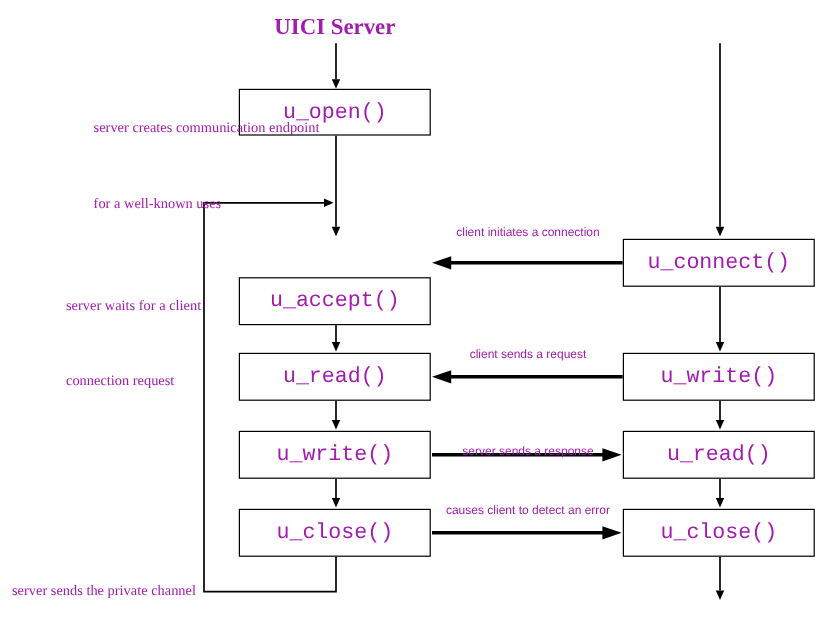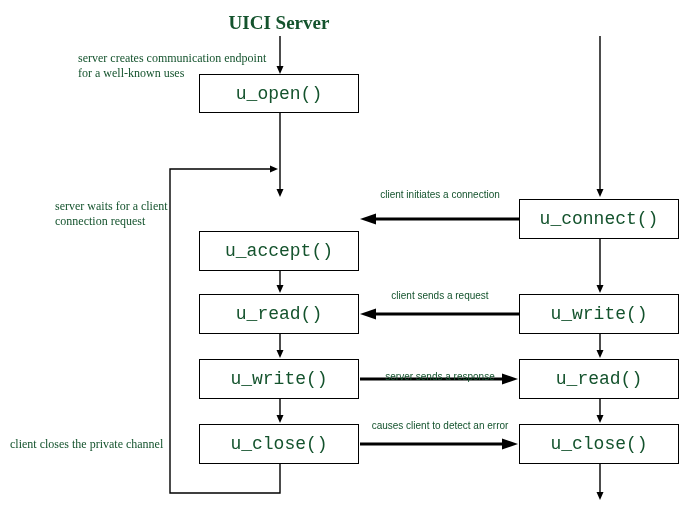--- a/index.html
+++ b/index.html
@@ -1,37 +1,37 @@
 <!DOCTYPE html>
 <html><head>
 <meta charset="utf-8">
 <style>
   html,body { margin:0; padding:0; background:#ffffff; }
   .diagram {
     position:relative; width:691px; height:516px; background:#ffffff;
-    font-family:"Liberation Serif", serif; color:#14532d; overflow:hidden;
+    font-family:"Liberation Serif", serif; color:#a21caf; overflow:hidden;
   }
   .diagram svg { position:absolute; left:0; top:0; }
   .col-title {
     position:absolute; top:12px; width:164px; text-align:center;
     font-family:"Liberation Serif", serif; font-weight:bold; font-size:19px;
     white-space:nowrap;
   }
   .fbox {
     position:absolute; width:160px; height:40px; box-sizing:border-box;
     border:1.5px solid #000; background:#fff;
     display:flex; align-items:center; justify-content:center;
     font-family:"Liberation Mono","DejaVu Sans Mono",monospace;
     font-size:18px; white-space:nowrap;
   }
   .note {
     position:absolute; font-size:12px; line-height:15px;
     font-family:"Liberation Serif", serif; white-space:nowrap;
   }
-  .note span { display:block; }
+  .note span { display:block;margin-top:48px; }
   .mid-note {
     position:absolute; left:361px; width:158px; text-align:center;
     font-size:10px; font-family:Liberation Sans, sans-serif; white-space:nowrap;
   }
 </style>
 </head>
 <body>
 
 <div class="diagram">
 
@@ -109,21 +109,21 @@
 
   <div class="note" style="left:78px; top:51px;">
     <span>server creates communication endpoint</span>
     <span>for a well-known uses</span>
   </div>
   <div class="note" style="left:55px; top:199px;">
     <span>server waits for a client</span>
     <span>connection request</span>
   </div>
   <div class="note" style="left:10px; top:437px;">
-    <span>client closes the private channel</span>
+    <span>server sends the private channel</span>
     <span></span>
   </div>
 
   <div class="mid-note" style="top:189px;">client initiates a connection</div>
   <div class="mid-note" style="top:290px;">client sends a request</div>
   <div class="mid-note" style="top:371px;">server sends a response</div>
   <div class="mid-note" style="top:420px;">causes client to detect an error</div>
 
 </div>
 

